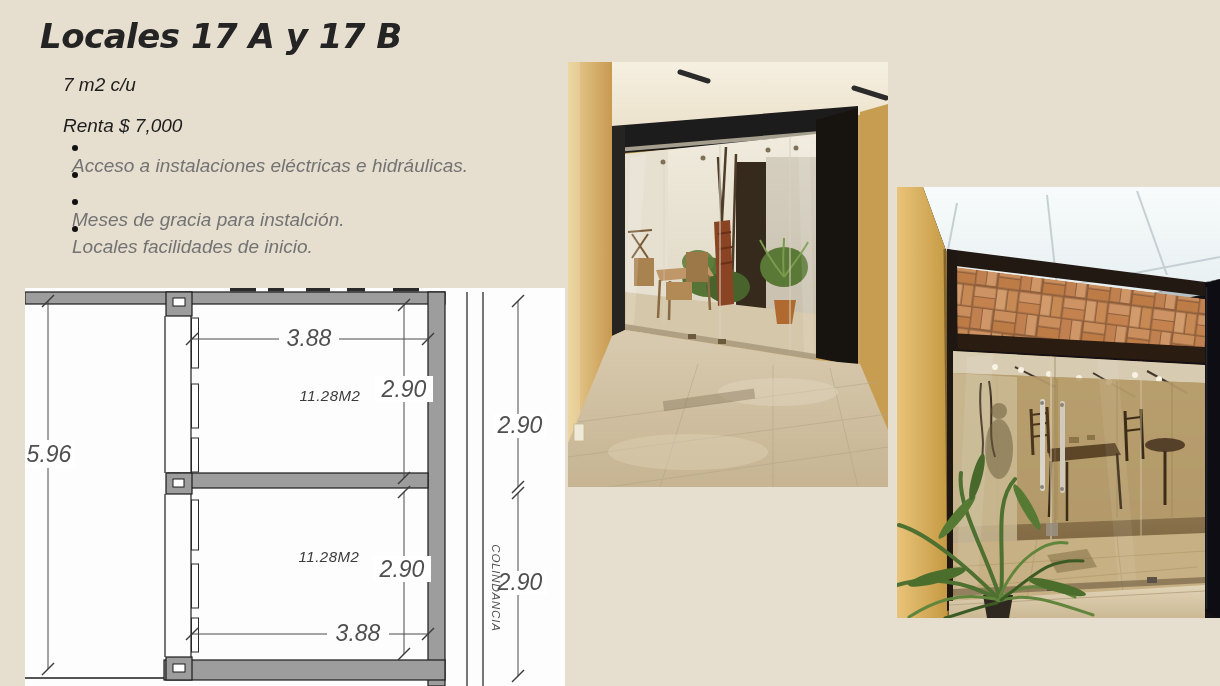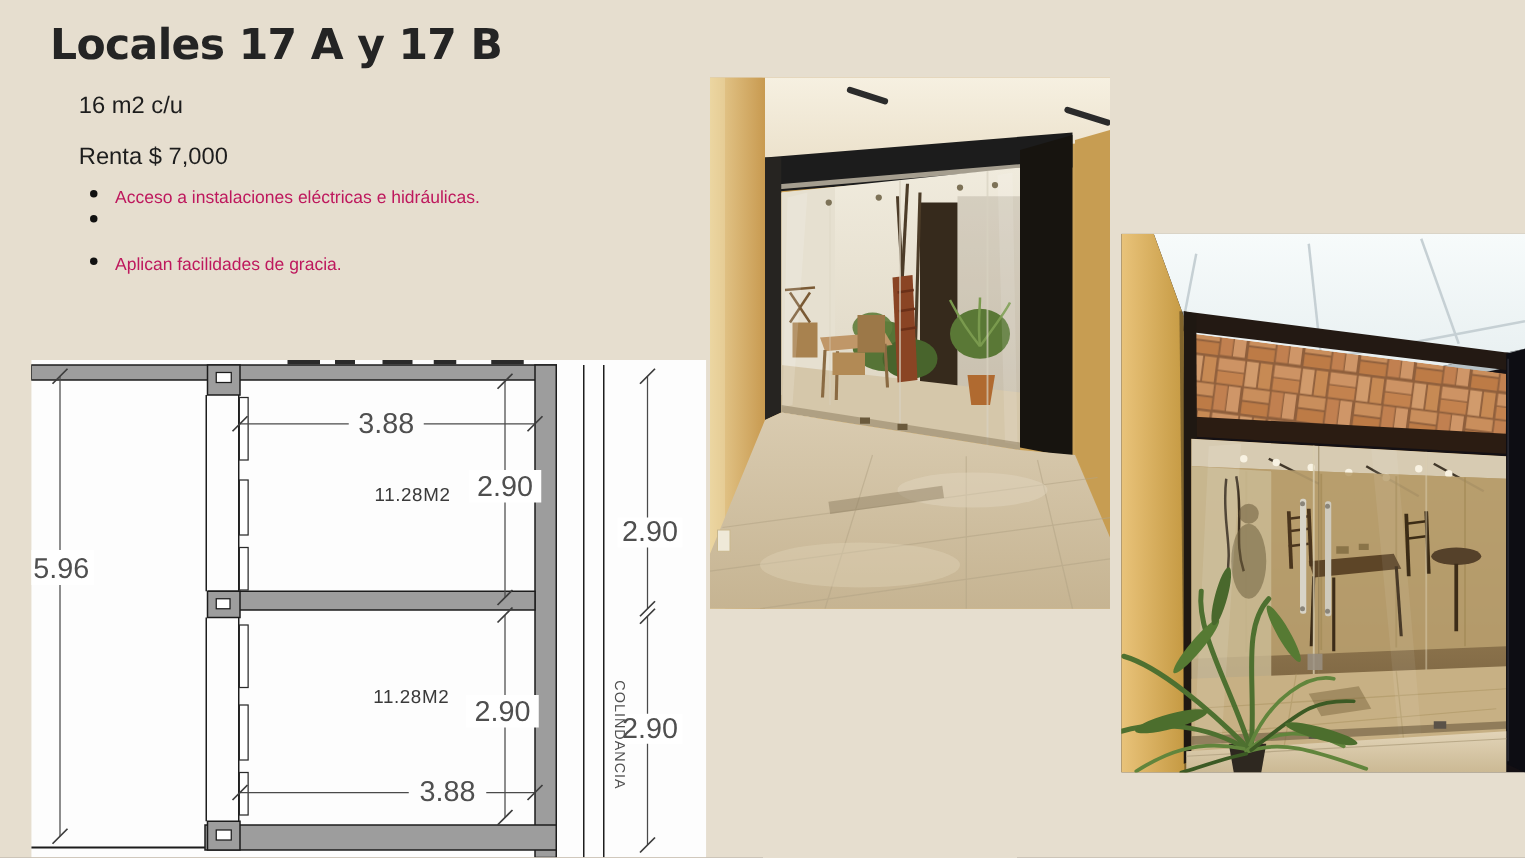--- a/index.html
+++ b/index.html
@@ -1,29 +1,29 @@
 <!DOCTYPE html>
 <html><head>
 <meta charset="utf-8">
 <style>
   html,body{margin:0;padding:0;background:#b9b2a6;}
   .slide{
     position:relative;width:1220px;height:686px;overflow:hidden;
-    background:#e6decf;font-family:"Liberation Sans",sans-serif;color:#1f1f1f;
+    background:#e6decf;font-family:"Liberation Sans",sans-serif;color:#1f1f1f;font-style:italic;
   }
   .title{
     position:absolute;left:40px;top:16px;margin:0;
     font-family:"DejaVu Sans","Liberation Sans",sans-serif;
     font-size:34px;font-weight:800;letter-spacing:-0.5px;color:#242424;
   }
   .subtitle{position:absolute;left:63px;font-size:19px;color:#1d1d1d;}
   .sub1{top:74px;}
   .sub2{top:99px;margin-top:16px;}
   .features{position:absolute;left:72px;top:149px;margin:0;padding:0;list-style:none;}
-  .features li{display:flex;align-items:baseline;height:27px;font-size:14px;color:#be185d;}
+  .features li{display:flex;align-items:baseline;height:27px;font-size:19px;color:#737373;flex-direction:column;}
   .features .dot{width:6px;height:6px;border-radius:50%;background:#111;margin-right:14px;flex:0 0 auto;transform:translateY(-4px);}
   .plan{position:absolute;left:25px;top:288px;width:540px;height:398px;}
   .photo{position:absolute;}
   .photo-hallway{left:568px;top:62px;width:320px;height:425px;}
   .photo-storefront{left:897px;top:187px;width:323px;height:431px;}
   svg{display:block;}
   .wall{fill:#9d9d9d;stroke:#1c1c1c;stroke-width:1.2;}
   .hole{fill:#ffffff;stroke:#1c1c1c;stroke-width:1;}
   .leaf{fill:#ffffff;stroke:#2a2a2a;stroke-width:1;}
   .dline{stroke:#4a4a4a;stroke-width:1;fill:none;}
@@ -32,34 +32,38 @@
   .dim{font-family:"Liberation Sans",sans-serif;fill:#4f4f4f;}
   .area{font-family:"Liberation Sans",sans-serif;fill:#3a3a3a;letter-spacing:0.5px;}
   .lblbg{fill:#ffffff;}
 </style>
 </head>
 <body>
 
 <div class="slide">
 
   <h1 class="title">Locales 17 A y 17 B</h1>
-  <div class="subtitle sub1">16 m2 c/u</div>
+  <div class="subtitle sub1">7 m2 c/u</div>
   <div class="subtitle sub2">Renta $ 7,000</div>
 
   <ul class="features">
     <li>
         <span class="dot"></span>
         <span>Acceso a instalaciones eléctricas e hidráulicas.</span>
       </li>
     <li>
         <span class="dot"></span>
       </li>
     <li>
         <span class="dot"></span>
-        <span>Aplican facilidades de gracia.</span>
+        <span>Meses de gracia para instalción.</span>
+      </li>
+    <li>
+        <span class="dot"></span>
+        <span>Locales facilidades de inicio.</span>
       </li>
   </ul>
 
   <div class="plan">
     <svg width="540" height="398" viewBox="0 0 540 398">
       <rect x="0" y="0" width="540" height="398" fill="#fdfdfd"></rect>
 
       <g fill="#2a2a2a">
         <rect x="205" y="0" width="26" height="3.5"></rect>
         <rect x="243" y="0" width="16" height="3.5"></rect>

